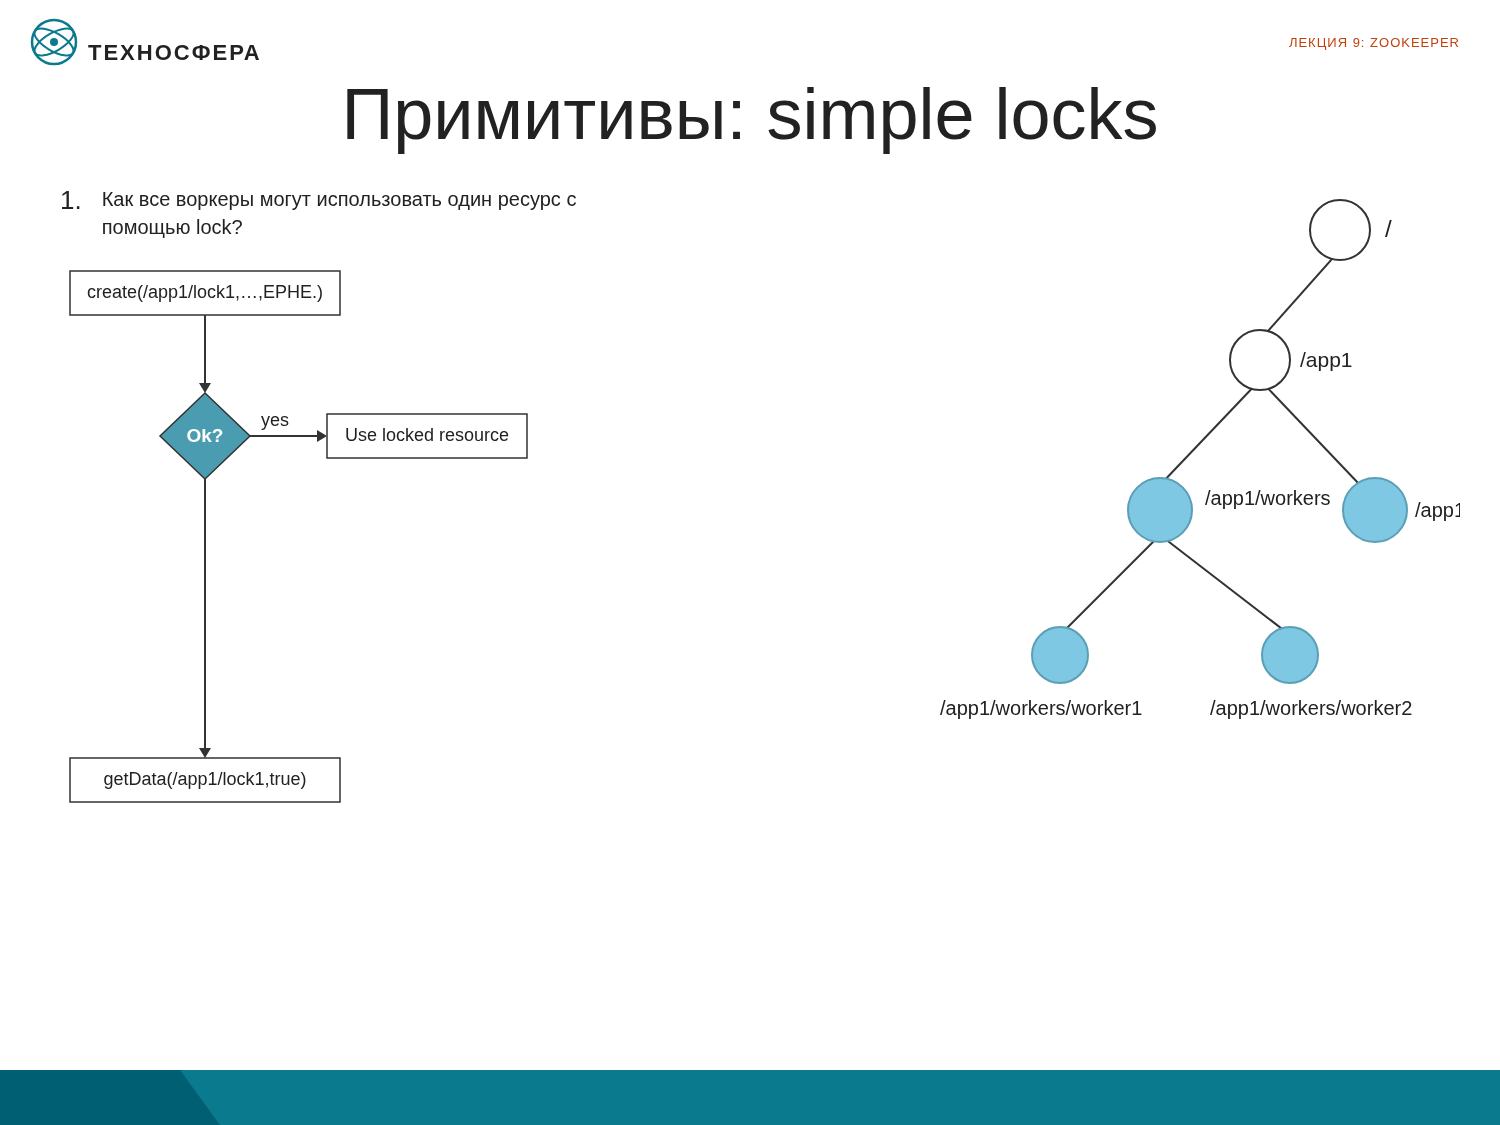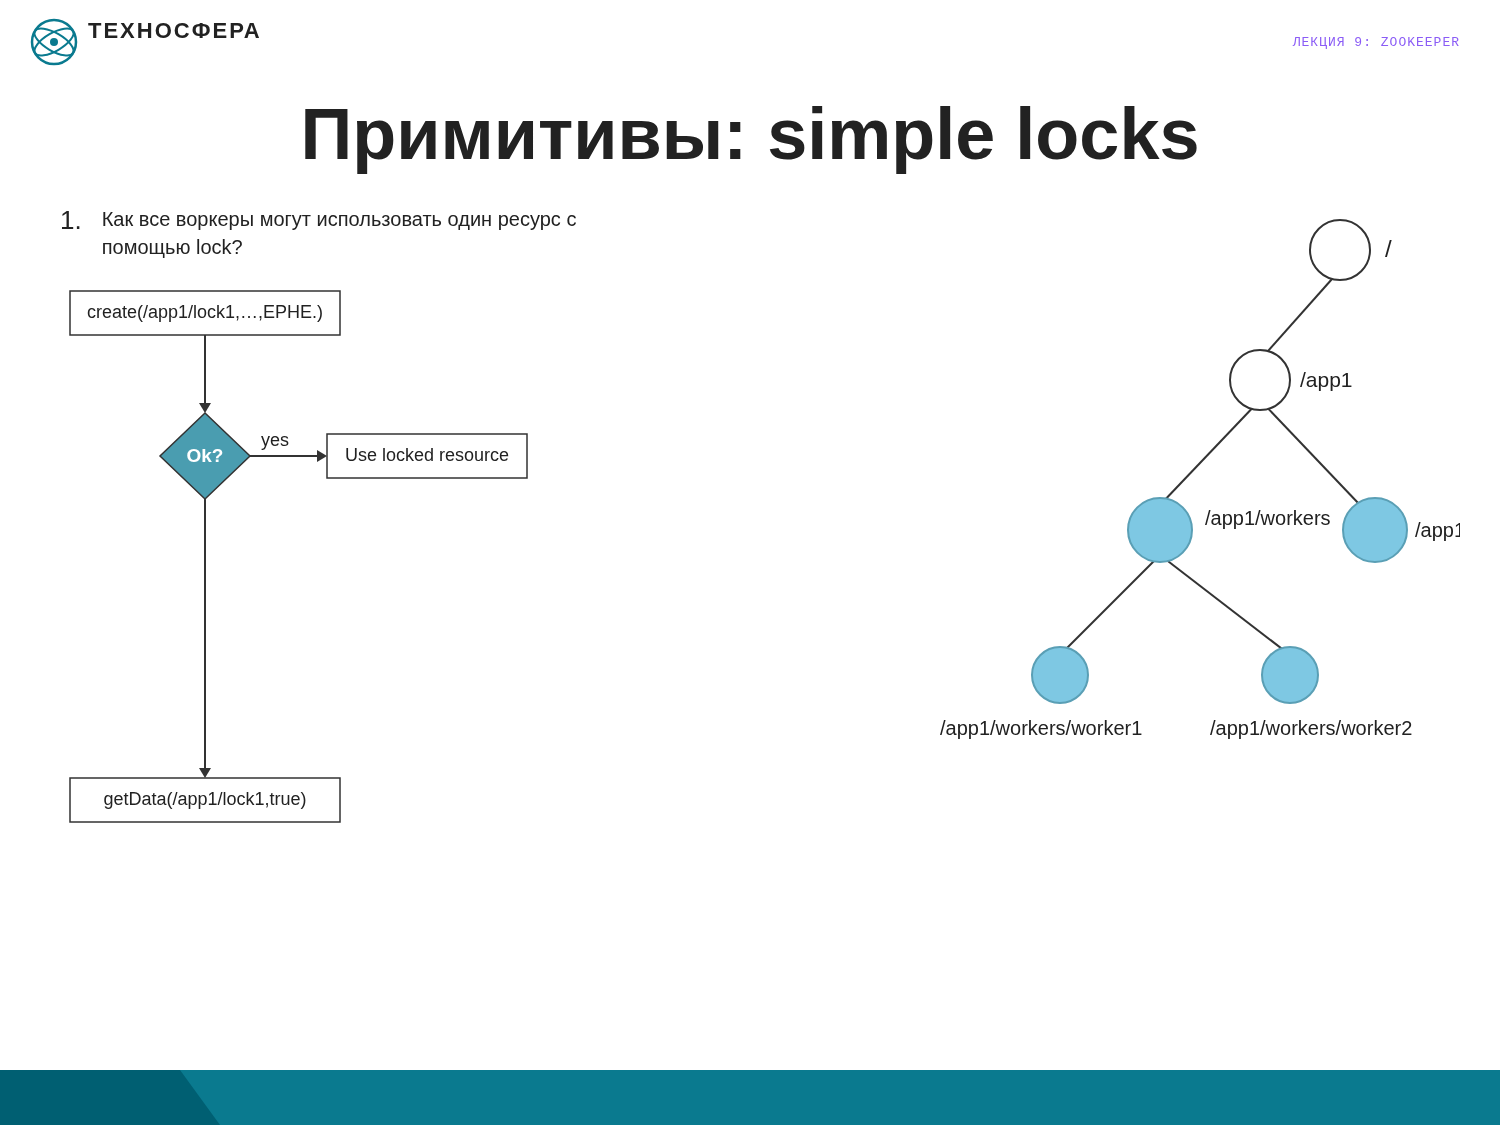--- a/index.html
+++ b/index.html
@@ -16,50 +16,49 @@
     
     .header {
       display: flex;
       justify-content: space-between;
       align-items: center;
       padding: 18px 40px 0 30px;
     }
 
     .logo-container {
       display: flex;
-      align-items: flex-start;
+      align-items: flex-end;
       gap: 10px;
     }
 
     .logo-icon {
       width: 48px;
       height: 48px;
     }
 
     .logo-text {
       font-size: 22px;
       font-weight: 600;
       letter-spacing: 2px;
       color: #222;
     }
 
     .lecture-label {
       font-size: 13px;
-      color: #8b5cf6;
+      color: #c2410c;
       letter-spacing: 1px;
-      font-family: Liberation Mono, monospace;
     }
 
     
     .main-title {
       text-align: center;
       font-size: 72px;
-      font-weight: 700;
-      color: #222;
-      margin-top: 27px;
+      font-weight: 400;
+      color: #222;
+      margin-top: 7px;
       letter-spacing: 0px;
     }
 
     
     .content {
       display: flex;
       margin-top: 30px;
       padding: 0 60px;
       position: relative;
     }

